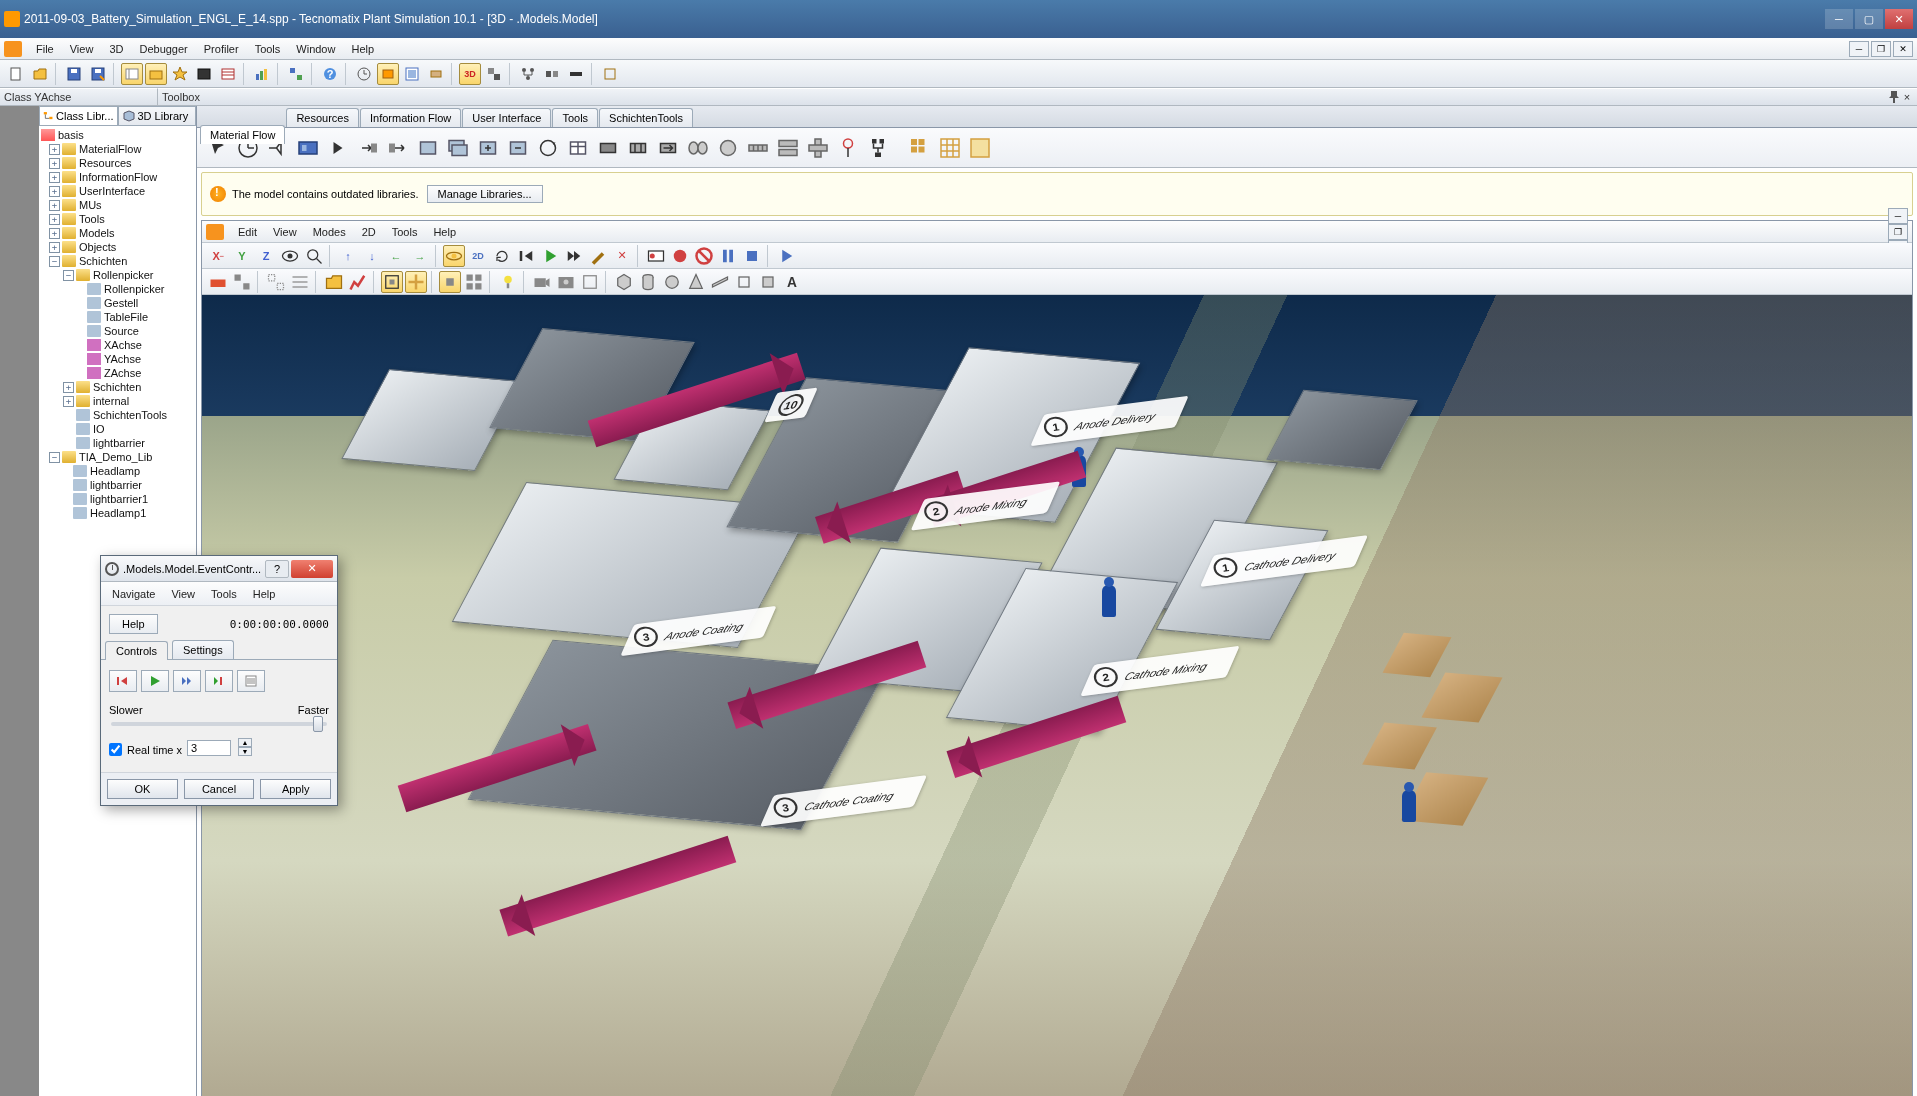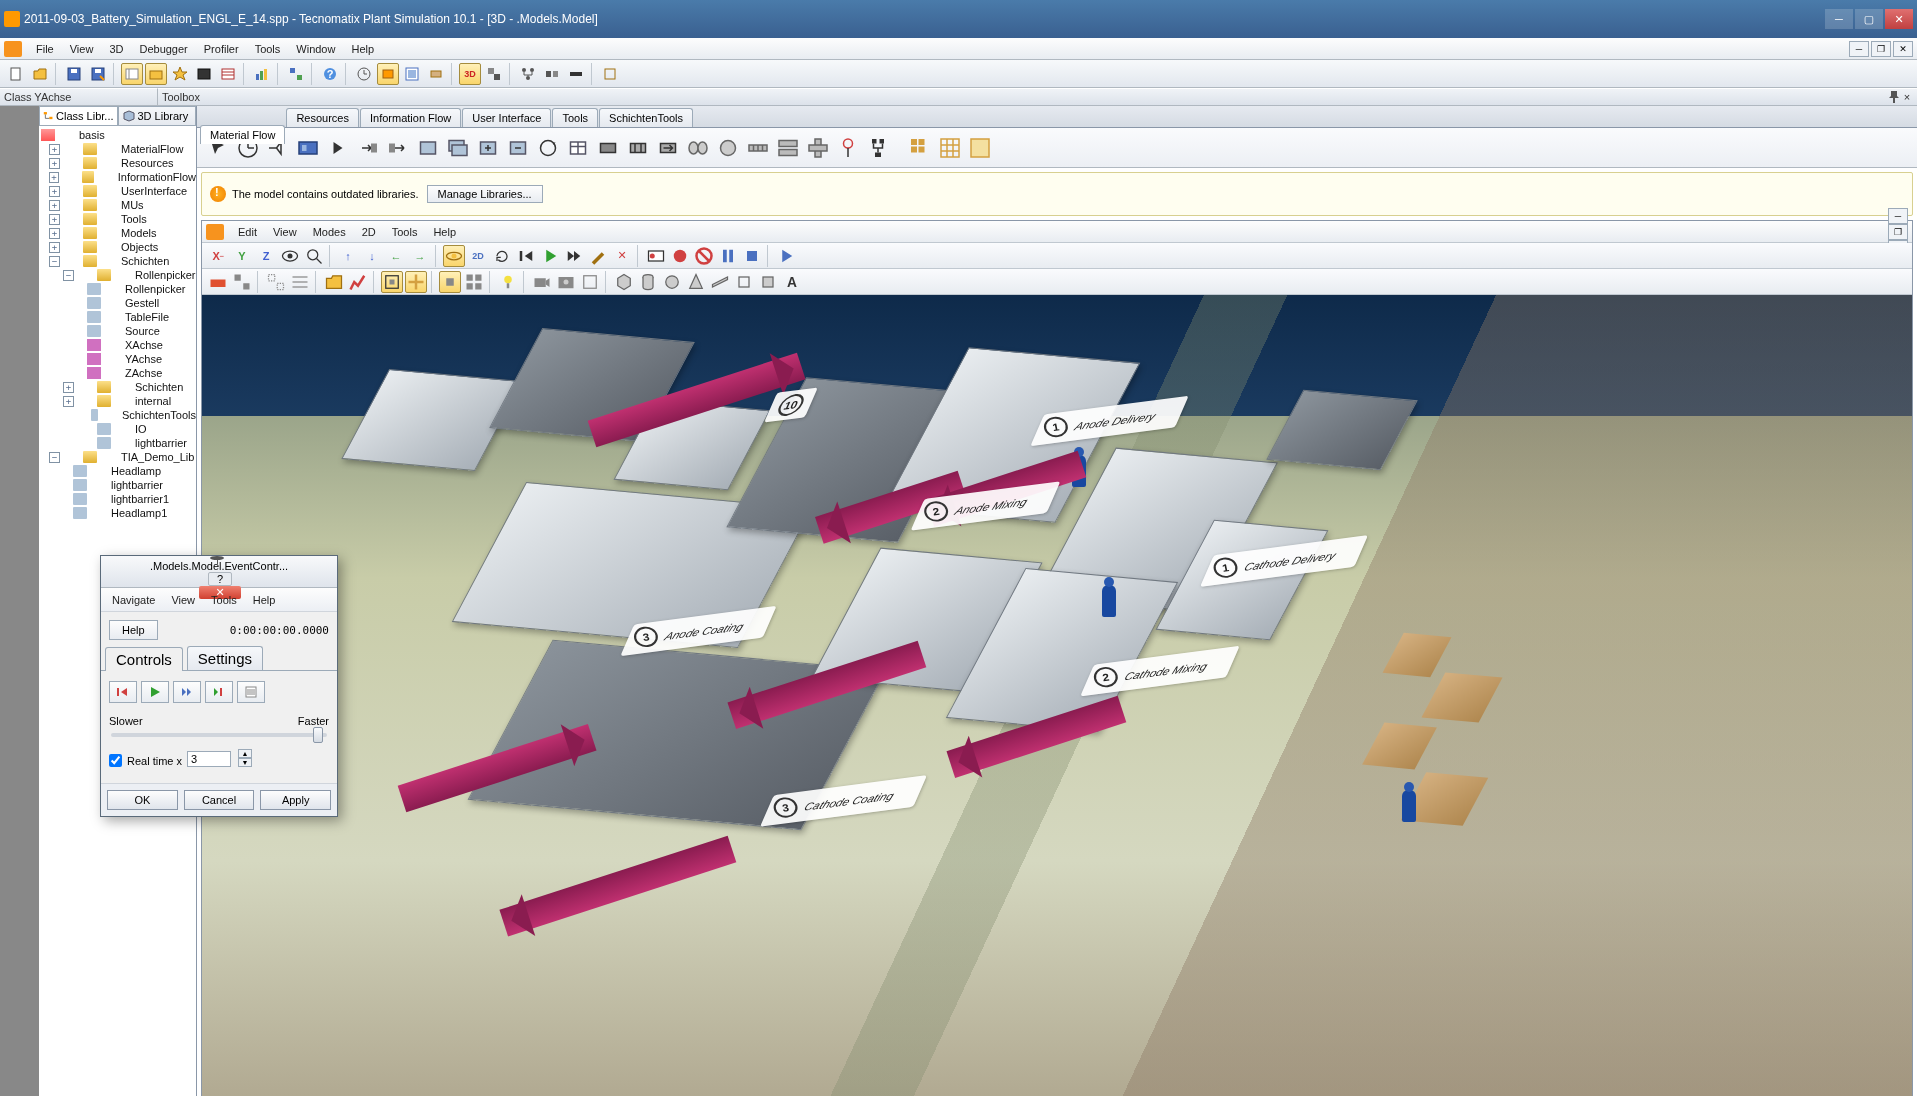--- a/index.html
+++ b/index.html
@@ -37,21 +37,21 @@
 .main-area { flex:1; display:flex; flex-direction:column; background:#fff; position:relative;}
 
 
 .side-tabs { height:20px; display:flex; border-bottom:1px solid #9caab8; }
 .side-tab { flex:1; display:flex; align-items:center; padding:0 3px; border:1px solid #9caab8; border-bottom:none; background:linear-gradient(#f5f7fa,#e5e9ef); cursor:pointer; font-size:10.5px; overflow:hidden; white-space:nowrap; }
 .side-tab.active { background:#fff; }
 .side-tab .ic { width:14px; height:12px; margin-right:2px; }
 
 
 .tree { flex:1; overflow:auto; padding:2px 0 2px 2px; font-size:11px; color:#111; }
-.tnode { display:flex; align-items:center; height:14px; white-space:nowrap; cursor:pointer;gap:21px; }
+.tnode { display:flex; align-items:center; height:14px; white-space:nowrap; cursor:pointer; }
 .tcaret { width:11px; height:11px; border:1px solid #8092a4; background:#fff; font-size:9px; line-height:9px; text-align:center; margin-right:2px; color:#5a7090; font-family:monospace; cursor:pointer; }
 .tcaret.none { border:none; background:none; }
 .ticon { width:14px; height:12px; margin-right:3px; }
 .ticon.folder { background:linear-gradient(#fce08a,#e0b030); border-radius:1px; }
 .ticon.obj { background:#b0c4d8; border-radius:1px; }
 .ticon.var { background:#d070c0;}
 
 
 .doc-tabs { height:22px; background:linear-gradient(#e6eaf0,#d5dbe3); display:flex; align-items:flex-end; padding:0 3px; border-bottom:1px solid #8a97a8; }
 .doc-tab { padding:3px 9px; border:1px solid #9caab8; border-bottom:none; background:linear-gradient(#f6f8fb,#e5e9ef); margin-right:1px; cursor:pointer; border-radius:3px 3px 0 0; font-size:11px; }
@@ -87,33 +87,33 @@
 .floor-label { position:absolute; background:rgba(255,255,255,.92); padding:8px 24px 8px 36px; font-size:14px; font-style:italic; color:#222; border-radius:3px; transform:skewX(-30deg) rotateZ(-8deg); box-shadow:1px 1px 3px rgba(0,0,0,.25);}
 .floor-label .num { position:absolute; left:6px; top:4px; width:22px; height:22px; border:2px solid #333; border-radius:50%; text-align:center; line-height:18px; font-style:normal; font-weight:bold; transform:skewX(30deg);}
 .machine { position:absolute; background:linear-gradient(135deg,#e8ecef,#a8b0b8); border:1px solid #707880; box-shadow:3px 3px 6px rgba(0,0,0,.3); transform:skewX(-28deg) skewY(5deg);}
 .machine.dk { background:linear-gradient(135deg,#8a929a,#5a6068);}
 .person { position:absolute; width:14px; height:32px; background:#1848a0; border-radius:6px 6px 2px 2px;}
 .person::before{content:""; position:absolute; width:10px; height:10px; background:#2858b0; border-radius:50%; top:-8px; left:2px;}
 .box { position:absolute; background:linear-gradient(135deg,#d4b080,#b08850); transform:skewX(-28deg) skewY(5deg);}
 
 
 .dlg { position:absolute; left:100px; top:555px; width:238px; background:#f0f0f0; border:1px solid #5a6a7a; box-shadow:4px 4px 12px rgba(0,0,0,.35); font-family:"Segoe UI"; }
-.dlg-title { height:32px; background:linear-gradient(#f8f9fb,#dfe4eb); display:flex; align-items:center; padding:0 4px; border-bottom:1px solid #b0b8c0;flex-direction:column;}
+.dlg-title { height:26px; background:linear-gradient(#f8f9fb,#dfe4eb); display:flex; align-items:center; padding:0 4px; border-bottom:1px solid #b0b8c0;}
 .dlg-title .dicon{width:14px;height:14px;border:2px solid #555;border-radius:50%;margin-right:4px;position:relative;}
 .dlg-title .dicon::after{content:"";position:absolute;width:1px;height:5px;background:#555;left:5px;top:1px;}
 .dlg-title .dtxt { flex:1; font-size:11px;}
 .dlg-tbtn { width:24px; height:18px; margin-left:2px; display:flex; align-items:center; justify-content:center; cursor:pointer; border-radius:2px;}
 .dlg-tbtn.help{background:#e8ecf1;border:1px solid #b0b8c0;}
 .dlg-tbtn.close{background:linear-gradient(#f08070,#d04030);color:#fff;width:42px;}
 .dlg-menu { height:24px; background:linear-gradient(#fdfdfd,#eceff4); border-bottom:1px solid #d0d5dc; display:flex; align-items:center; padding:0 3px;}
 .dlg-body { padding:8px; background:#f0f0f0;}
 .dlg .row { display:flex; align-items:center; margin-bottom:6px;}
 .dlg button.tm { padding:3px 12px; border:1px solid #9caab8; background:linear-gradient(#fdfdfd,#e8ecf1); cursor:pointer; font-size:11px;}
 .dlg .tabrow { display:flex; border-bottom:1px solid #9caab8; margin:4px -8px;}
-.dlg .dtab { padding:3px 10px; border:1px solid #9caab8; margin-left:4px; border-bottom:none; background:linear-gradient(#f6f8fb,#e5e9ef); cursor:pointer; font-size:15px; border-radius:3px 3px 0 0;}
+.dlg .dtab { padding:3px 10px; border:1px solid #9caab8; margin-left:4px; border-bottom:none; background:linear-gradient(#f6f8fb,#e5e9ef); cursor:pointer; font-size:11px; border-radius:3px 3px 0 0;}
 .dlg .dtab.active { background:#f0f0f0; position:relative; top:1px;}
 .dlg .playrow { display:flex; gap:4px; padding:6px 0;}
 .dlg .pbtn { width:28px; height:22px; border:1px solid #9caab8; background:linear-gradient(#fdfdfd,#e8ecf1); display:flex; align-items:center; justify-content:center; cursor:pointer;}
 .dlg .slider { display:flex; justify-content:space-between; margin:6px 0; font-size:10.5px;}
 .dlg .track { height:4px; background:#d0d5dc; position:relative; margin:4px 2px 12px 2px; border-radius:2px;}
 .dlg .thumb { position:absolute; right:4px; top:-6px; width:10px; height:16px; background:linear-gradient(#fafbfd,#d5dbe3); border:1px solid #8a97a8; border-radius:2px; cursor:pointer;}
 .dlg .chk { display:flex; align-items:flex-end; gap:5px; margin:8px 0;}
 .dlg .chk input[type=number]{width:44px; padding:1px 3px; border:1px solid #9caab8; font-size:11px;}
 .dlg .spin { display:flex; flex-direction:column; margin-left:2px;}
 .dlg .spin div{width:14px;height:9px;border:1px solid #9caab8;background:#eef1f5;font-size:7px;text-align:center;line-height:7px;cursor:pointer;}

